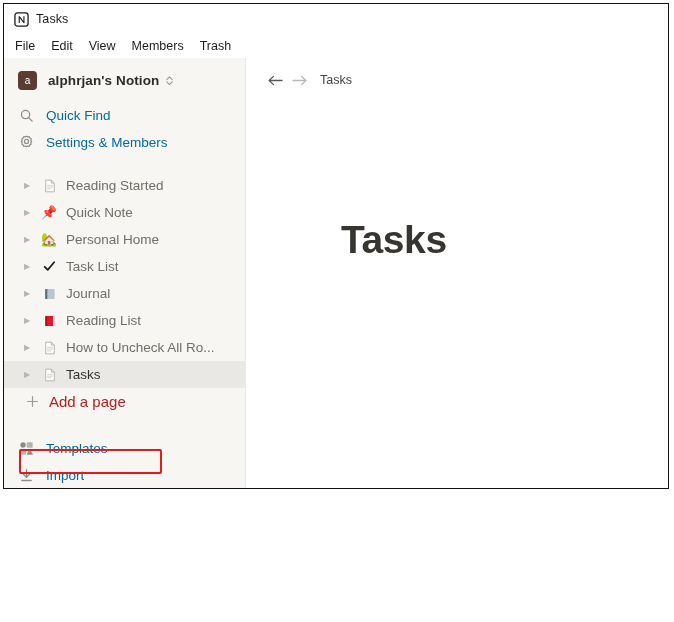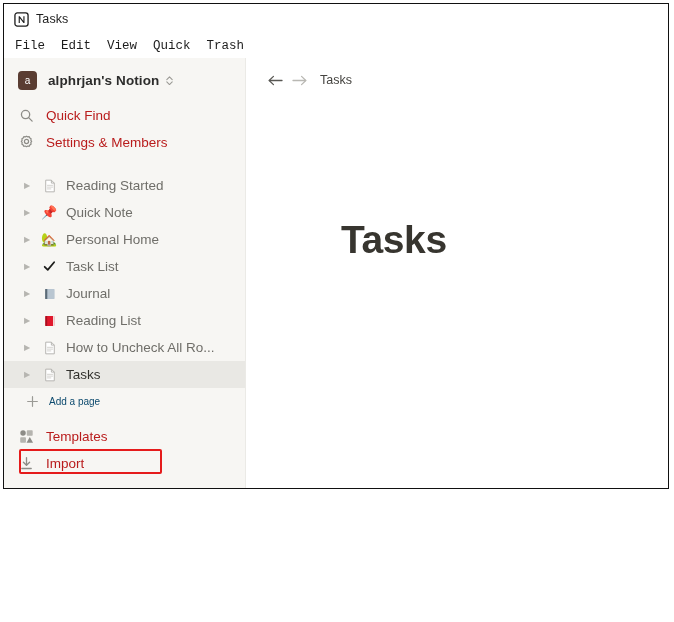--- a/index.html
+++ b/index.html
@@ -51,21 +51,20 @@
     align-items: center;
     padding-left: 10px;
     background: #ffffff;
     gap: 14px;
   }
   #menubar .menu-item {
     font-size: 12.5px;
     color: #1d1d1d;
     cursor: default;
     padding: 1px 1px;
-    font-family: Liberation Mono, monospace;
   }
 
   
   #body-split {
     display: flex;
     height: calc(615px - 30px - 24px - 3px);
     background: #ffffff;
   }
 
   
@@ -129,21 +128,21 @@
     width: 17px;
     flex: 0 0 17px;
     display: flex;
     align-items: center;
     justify-content: center;
     margin-right: 11px;
     color: #8d8c87;
   }
   .nav-row .nav-label {
     font-size: 13.5px;
-    color: #b91c1c;
+    color: #0369a1;
     white-space: nowrap;
     overflow: hidden;
   }
 
   
   .page-group { margin-top: 16px; }
   .page-row {
     display: flex;
     align-items: center;
     height: 27px;
@@ -192,25 +191,25 @@
   .addpage-row .plus {
     width: 17px;
     flex: 0 0 17px;
     display: flex;
     align-items: center;
     justify-content: center;
     margin-right: 8px;
     color: #9b9a95;
   }
   .addpage-row .addpage-label {
-    font-size: 10px;
-    color: #0c4a6e;
-  }
-
-  .util-group { margin-top: 8px; }
+    font-size: 15px;
+    color: #b91c1c;
+  }
+
+  .util-group { margin-top: 20px; }
 
   #sidebar-footer {
     margin-top: auto;
     border-top: 1px solid #e6e5e1;
   }
   .newpage-row {
     display: flex;
     align-items: center;
     height: 42px;
     padding-left: 14px;
@@ -302,21 +301,21 @@
         <path d="M5 11.6 L5 4.6 L6.1 4.6 L10 9.6 L10 4.6 L11.2 4.6 L11.2 11.6 L10.1 11.6 L6.2 6.6 L6.2 11.6 Z" fill="#1d1d1d"></path>
       </svg>
     </span>
     <span class="title-text">Tasks</span>
   </div>
 
   <div id="menubar">
     <span class="menu-item">File</span>
     <span class="menu-item">Edit</span>
     <span class="menu-item">View</span>
-    <span class="menu-item">Quick</span>
+    <span class="menu-item">Members</span>
     <span class="menu-item">Trash</span>
   </div>
 
   <div id="body-split">
 
     <div id="sidebar">
 
       <div class="ws-header">
         <span class="ws-avatar">a</span>
         <span class="ws-name">alphrjan's Notion</span>

